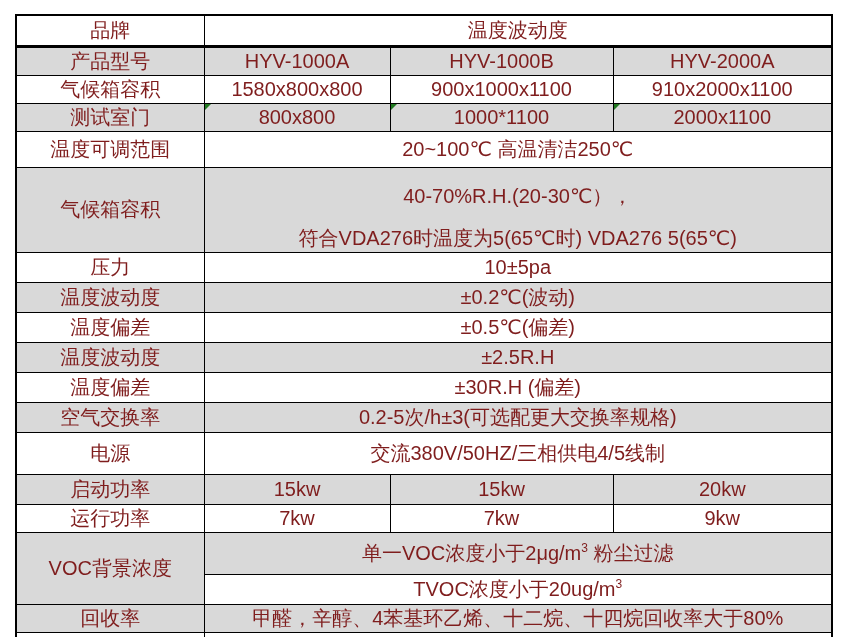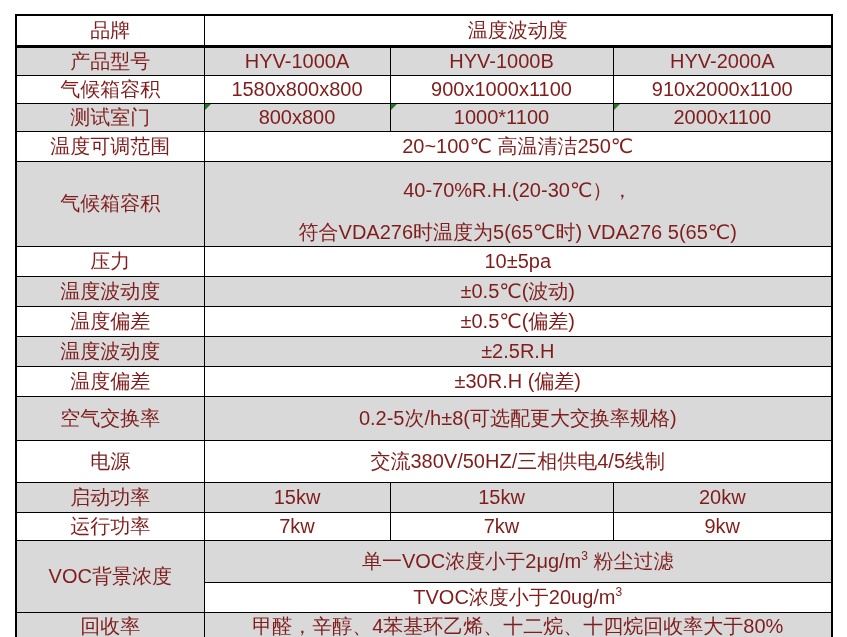--- a/index.html
+++ b/index.html
@@ -90,54 +90,54 @@
         </td>
         <td class="shade">
           <span class="flag"></span>
           <span>1000*1100</span>
         </td>
         <td class="shade">
           <span class="flag"></span>
           <span>2000x1100</span>
         </td>
       </tr>
-      <tr style="height:30px">
+      <tr style="height:36px">
         <td class="white">温度可调范围</td>
         <td class="white" colspan="3">20~100℃ 高温清洁250℃</td>
       </tr>
       <tr style="height:64px">
         <td class="shade">气候箱容积</td>
         <td class="shade" colspan="3">
           <div class="two-line">40-70%R.H.(20-30℃），</div>
           <div class="two-line">符合VDA276时温度为5(65℃时) VDA276 5(65℃)</div>
         </td>
       </tr>
       <tr style="height:30px">
         <td class="white">压力</td>
         <td class="white" colspan="3">10±5pa</td>
       </tr>
       <tr style="height:30px">
         <td class="shade">温度波动度</td>
-        <td class="shade" colspan="3">±0.5℃(波动)</td>
+        <td class="shade" colspan="3">±0.2℃(波动)</td>
       </tr>
       <tr style="height:30px">
         <td class="white">温度偏差</td>
         <td class="white" colspan="3">±0.5℃(偏差)</td>
       </tr>
       <tr style="height:30px">
         <td class="shade">温度波动度</td>
         <td class="shade" colspan="3">±2.5R.H</td>
       </tr>
       <tr style="height:30px">
         <td class="white">温度偏差</td>
         <td class="white" colspan="3">±30R.H (偏差)</td>
       </tr>
-      <tr style="height:44px">
+      <tr style="height:30px">
         <td class="shade">空气交换率</td>
-        <td class="shade" colspan="3">0.2-5次/h±8(可选配更大交换率规格)</td>
+        <td class="shade" colspan="3">0.2-5次/h±3(可选配更大交换率规格)</td>
       </tr>
       <tr style="height:42px">
         <td class="white">电源</td>
         <td class="white" colspan="3">交流380V/50HZ/三相供电4/5线制</td>
       </tr>
       <tr style="height:30px">
         <td class="shade">启动功率</td>
         <td class="shade">15kw</td>
         <td class="shade">15kw</td>
         <td class="shade">20kw</td>

